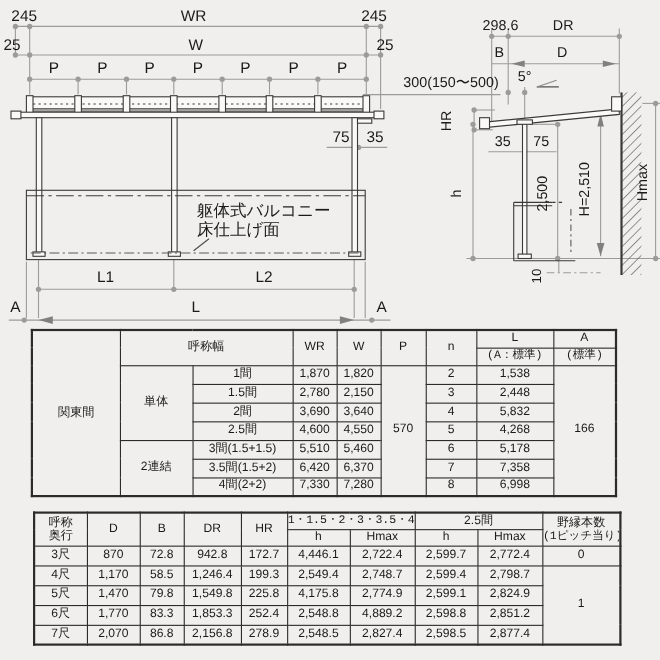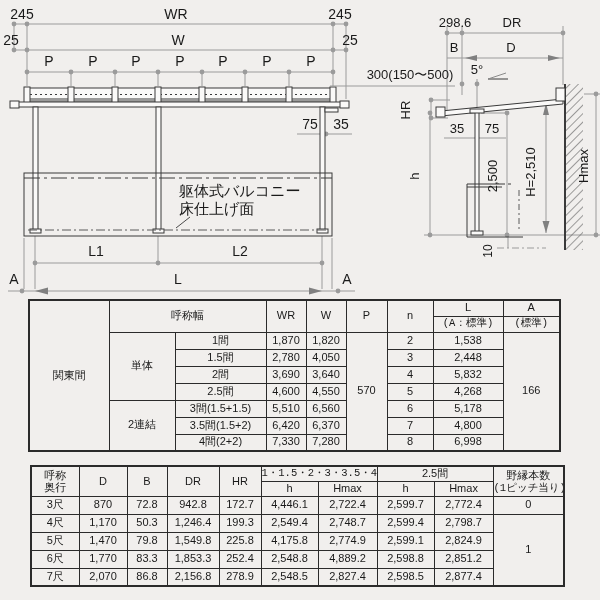--- a/index.html
+++ b/index.html
@@ -267,21 +267,21 @@
     <td>1,870</td>
     <td>1,820</td>
     <td rowspan="7">570</td>
     <td>2</td>
     <td>1,538</td>
     <td rowspan="7">166</td>
   </tr>
   <tr class="data">
     <td>1.5間</td>
     <td>2,780</td>
-    <td>4,050</td>
+    <td>2,150</td>
     <td>3</td>
     <td>2,448</td>
   </tr>
   <tr class="data">
     <td>2間</td>
     <td>3,690</td>
     <td>3,640</td>
     <td>4</td>
     <td>5,832</td>
   </tr>
@@ -289,30 +289,30 @@
     <td>2.5間</td>
     <td>4,600</td>
     <td>4,550</td>
     <td>5</td>
     <td>4,268</td>
   </tr>
   <tr class="data">
     <td rowspan="3">2連結</td>
     <td>3間(1.5+1.5)</td>
     <td>5,510</td>
-    <td>6,560</td>
+    <td>5,460</td>
     <td>6</td>
     <td>5,178</td>
   </tr>
   <tr class="data">
     <td>3.5間(1.5+2)</td>
     <td>6,420</td>
     <td>6,370</td>
     <td>7</td>
-    <td>4,800</td>
+    <td>7,358</td>
   </tr>
   <tr class="data">
     <td>4間(2+2)</td>
     <td>7,330</td>
     <td>7,280</td>
     <td>8</td>
     <td>6,998</td>
   </tr>
 </tbody>
   </table>
@@ -361,21 +361,21 @@
     <td>172.7</td>
     <td>4,446.1</td>
     <td>2,722.4</td>
     <td>2,599.7</td>
     <td>2,772.4</td>
     <td>0</td>
   </tr>
   <tr class="data">
     <td>4尺</td>
     <td>1,170</td>
-    <td>50.3</td>
+    <td>58.5</td>
     <td>1,246.4</td>
     <td>199.3</td>
     <td>2,549.4</td>
     <td>2,748.7</td>
     <td>2,599.4</td>
     <td>2,798.7</td>
     <td rowspan="4">1</td>
   </tr>
   <tr class="data">
     <td>5尺</td>

